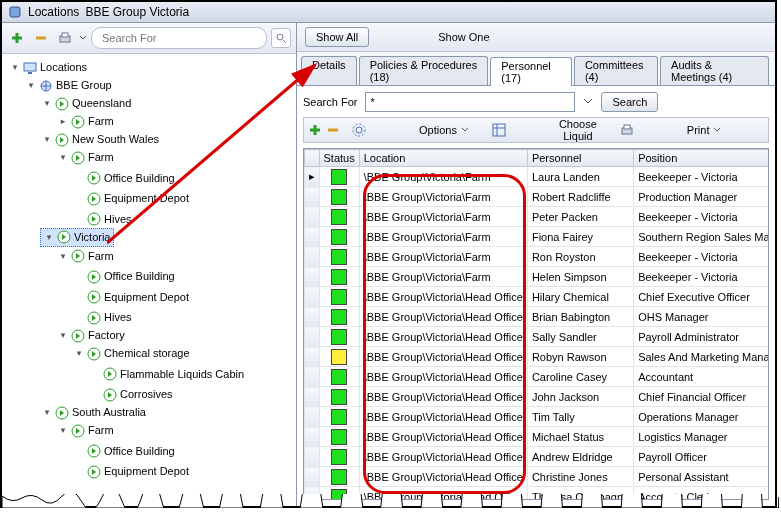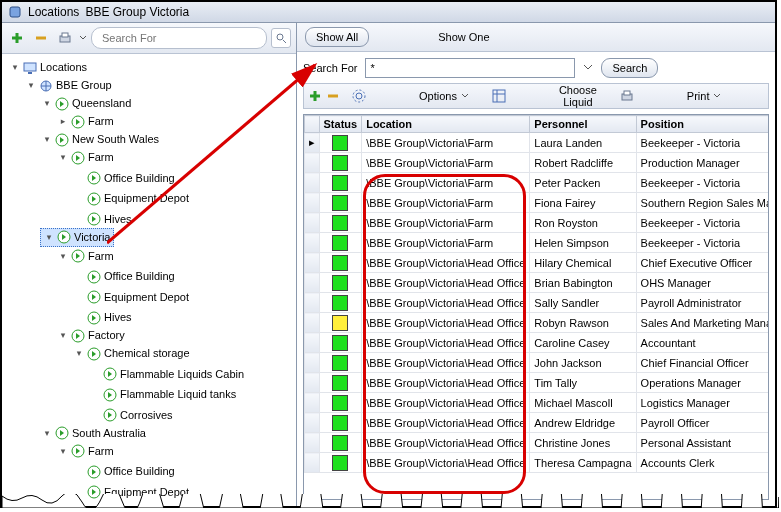--- a/index.html
+++ b/index.html
@@ -145,21 +145,21 @@
   padding: 4px 8px;
   display: flex;
   gap: 20px;
   align-items: center;
   background: linear-gradient(#f6f8fc, #e3e8f1);
   border-bottom: 1px solid #b9c3d3;
 }
 .btn {
   border: 1px solid #8a98ad;
   background: linear-gradient(#fff, #dfe5ef);
-  border-radius: 9px;
+  border-radius: 3px;
   padding: 1px 10px;
   cursor: pointer;
   font: inherit;
   height: 20px;
   display: inline-flex;
   align-items: center;
   gap: 4px;
 }
 .btn.flat {
   border: 1px solid transparent;
@@ -230,21 +230,21 @@
 table.grid {
   border-collapse: collapse;
   width: 100%;
   font: inherit;
 }
 .grid th {
   background: linear-gradient(#f6f8fc, #e3e8f1);
   border: 1px solid #c2c9d5;
   padding: 2px 4px;
   text-align: left;
-  font-weight: bold;
+  font-weight: normal;
   position: sticky;
   top: 0;
   z-index: 1;
 }
 .grid td {
   border: 1px solid #e1e4ea;
   padding: 1px 4px;
   height: 17px;
   white-space: nowrap;
 }
@@ -521,30 +521,20 @@
                                     <span>Flammable Liquids Cabin</span>
                                   </span></li>
                                 <li><span class="tree-row">
                                     <span class="toggle"></span>
                                     <span class="node-icon">
                                       <svg width="14" height="14">
                                         <circle cx="7" cy="7" r="6" fill="#fff" stroke="#2a9d2a"></circle>
                                         <path d="M5 4l4 3-4 3Z" fill="#2a9d2a"></path>
                                       </svg>
                                     </span>
-                                    <span>Flammable Liquid tanks</span>
-                                  </span></li>
-                                <li><span class="tree-row">
-                                    <span class="toggle"></span>
-                                    <span class="node-icon">
-                                      <svg width="14" height="14">
-                                        <circle cx="7" cy="7" r="6" fill="#fff" stroke="#2a9d2a"></circle>
-                                        <path d="M5 4l4 3-4 3Z" fill="#2a9d2a"></path>
-                                      </svg>
-                                    </span>
                                     <span>Corrosives</span>
                                   </span></li>
                               </ul></li>
                           </ul></li>
                       </ul></li>
                     <li><span class="tree-row">
                         <span class="toggle">▾</span>
                         <span class="node-icon">
                           <svg width="14" height="14">
                             <circle cx="7" cy="7" r="6" fill="#fff" stroke="#2a9d2a"></circle>
@@ -591,20 +581,27 @@
       </div>
     </div>
 
     <div class="main">
 
       <div class="topbuttons">
         <button class="btn">Show All</button>
         <button class="btn flat">Show One</button>
       </div>
 
+      <div class="tabs" id="tabs">
+          <div class="tab">Details</div>
+          <div class="tab">Policies &amp; Procedures  (18)</div>
+          <div class="tab active">Personnel (17)</div>
+          <div class="tab">Committees (4)</div>
+          <div class="tab">Audits &amp; Meetings (4)</div>
+        </div>
 
       <div class="panel">
 
         <div class="filter-row">
           <span>Search For</span>
           <input style="width: 200px;" value="*">
           <span><svg width="10" height="10">
                 <path d="M1 3l4 4 4-4" fill="none" stroke="#555"></path>
               </svg></span>
           <button class="btn" style="margin-left:0">Search</button>
@@ -789,21 +786,21 @@
                   <td>\BBE Group\Victoria\Head Office</td>
                   <td>Tim Tally</td>
                   <td>Operations Manager</td>
                 </tr>
                 <tr>
                   <td class="rowhead"></td>
                   <td class="status-cell">
                     <div class="status-sq status-green"></div>
                   </td>
                   <td>\BBE Group\Victoria\Head Office</td>
-                  <td>Michael Mascoll</td>
+                  <td>Michael Status</td>
                   <td>Logistics Manager</td>
                 </tr>
                 <tr>
                   <td class="rowhead"></td>
                   <td class="status-cell">
                     <div class="status-sq status-green"></div>
                   </td>
                   <td>\BBE Group\Victoria\Head Office</td>
                   <td>Andrew Eldridge</td>
                   <td>Payroll Officer</td>

